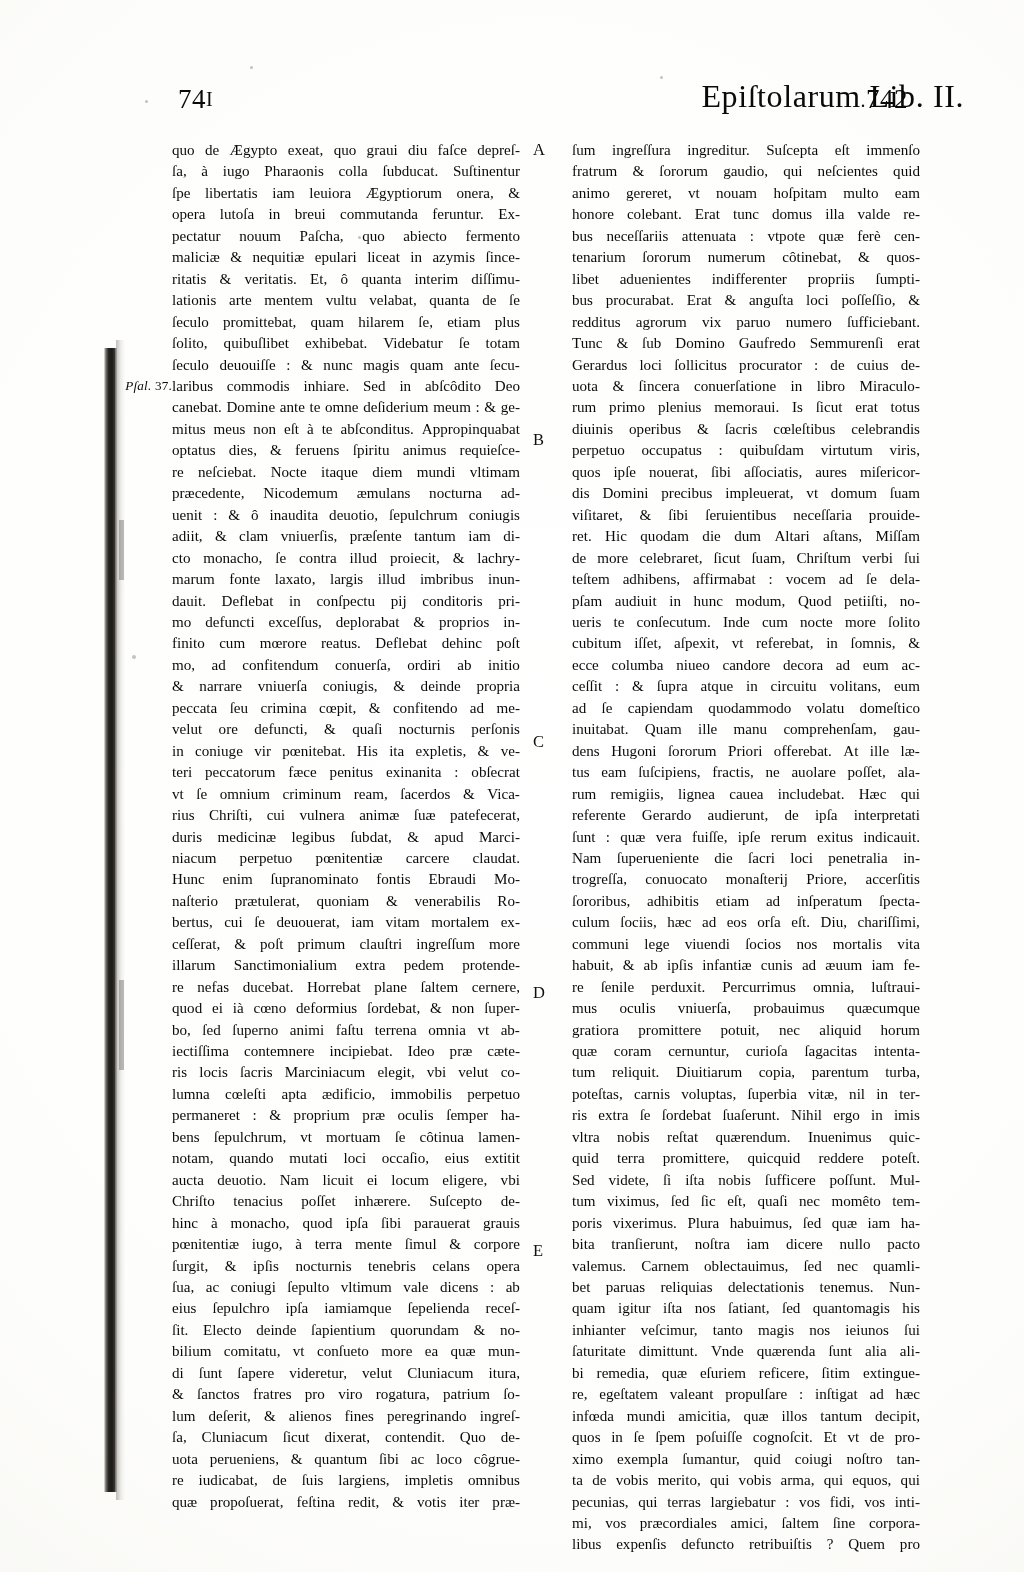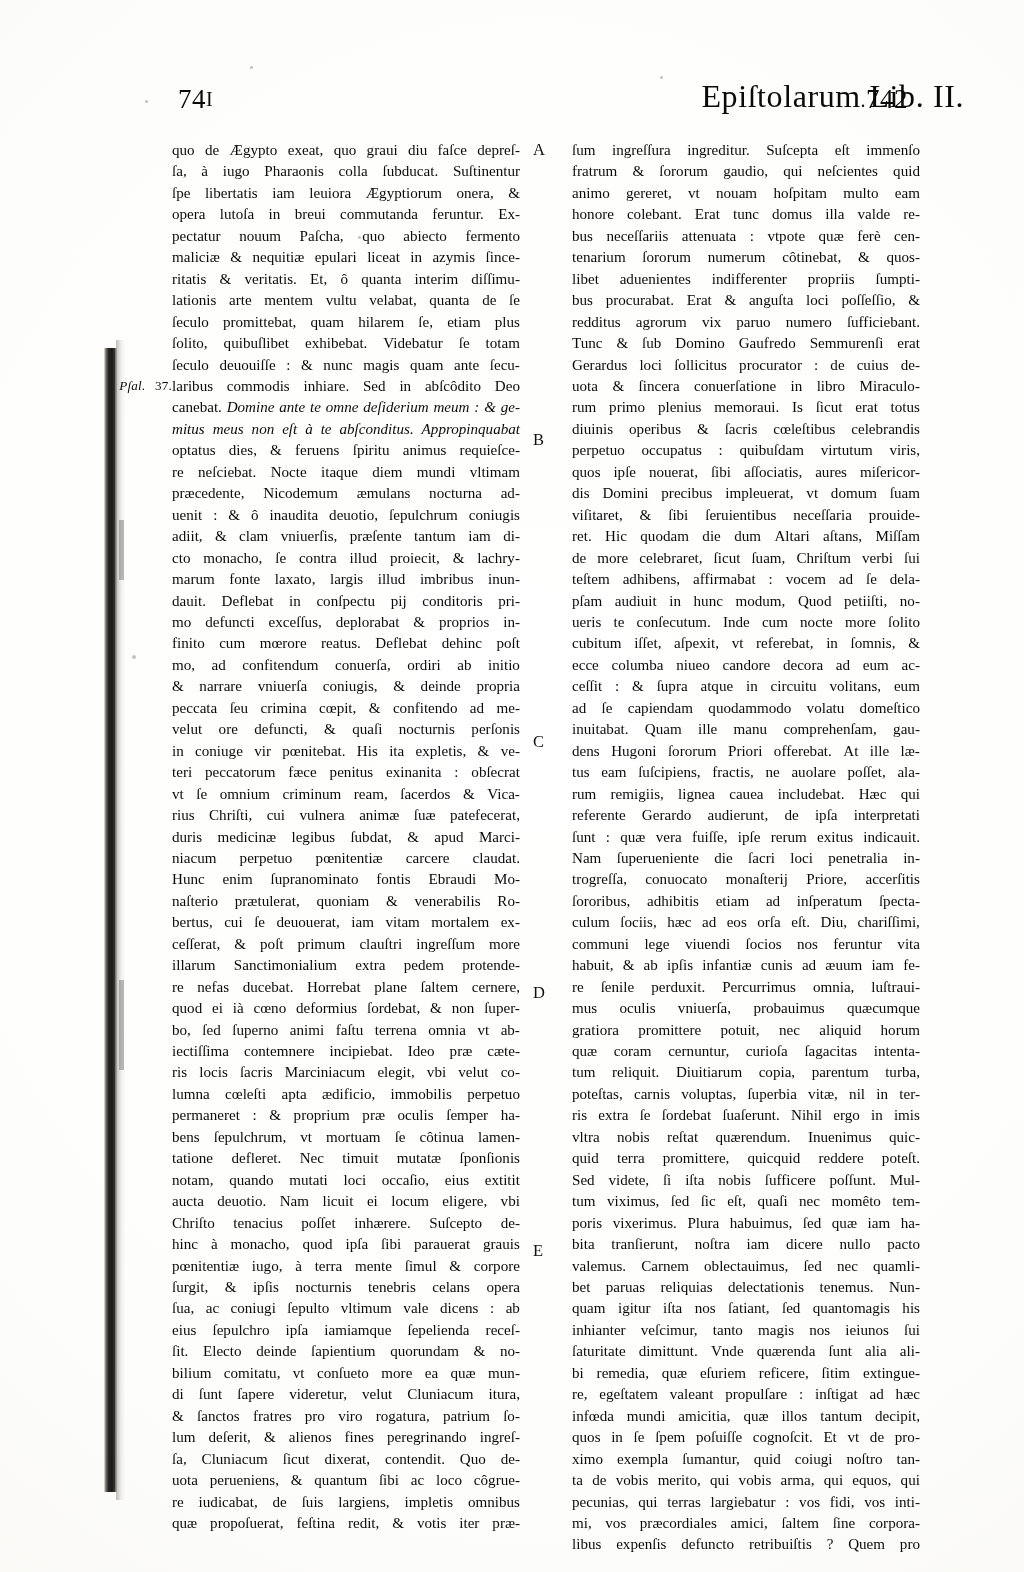--- a/index.html
+++ b/index.html
@@ -123,35 +123,35 @@
     white-space: nowrap;
   }
   
   .col .ln.j {
     display: flex;
     justify-content: space-between;
     white-space: normal;
   }
   .col .ln.j > span { white-space: pre; }
 
-  .italic-quote { font-style: italic; }
+  .italic-quote { }
 
   
   .marginal-note {
     position: absolute;
     left: 114px;
     top: 378px;
     width: 58px;
     font-size: 13.2px;
     font-style: italic;
     text-align: right;
     line-height: 16px;
     letter-spacing: 0.2px;
   }
-  .marginal-note .num { font-style: normal; margin-left: 6px; }
+  .marginal-note .num { font-style: normal; }
 
   
   .gutter-letter {
     position: absolute;
     font-size: 16.5px;
     font-family: "Liberation Serif", "DejaVu Serif", serif;
     color: #101010;
     letter-spacing: 0;
   }
 
@@ -626,28 +626,20 @@
           <span class="ln j">
             <span>bens</span>
             <span>ſepulchrum,</span>
             <span>vt</span>
             <span>mortuam</span>
             <span>ſe</span>
             <span>côtinua</span>
             <span>lamen-</span>
           </span>
           <span class="ln j">
-            <span>tatione</span>
-            <span>defleret.</span>
-            <span>Nec</span>
-            <span>timuit</span>
-            <span>mutatæ</span>
-            <span>ſponſionis</span>
-          </span>
-          <span class="ln j">
             <span>notam,</span>
             <span>quando</span>
             <span>mutati</span>
             <span>loci</span>
             <span>occaſio,</span>
             <span>eius</span>
             <span>extitit</span>
           </span>
           <span class="ln j">
             <span>aucta</span>
@@ -1142,21 +1134,21 @@
             <span>eſt.</span>
             <span>Diu,</span>
             <span>chariſſimi,</span>
           </span>
           <span class="ln j">
             <span>communi</span>
             <span>lege</span>
             <span>viuendi</span>
             <span>ſocios</span>
             <span>nos</span>
-            <span>feruntur</span>
+            <span>mortalis</span>
             <span>vita</span>
           </span>
           <span class="ln j">
             <span>habuit,</span>
             <span>&amp;</span>
             <span>ab</span>
             <span>ipſis</span>
             <span>infantiæ</span>
             <span>cunis</span>
             <span>ad</span>

